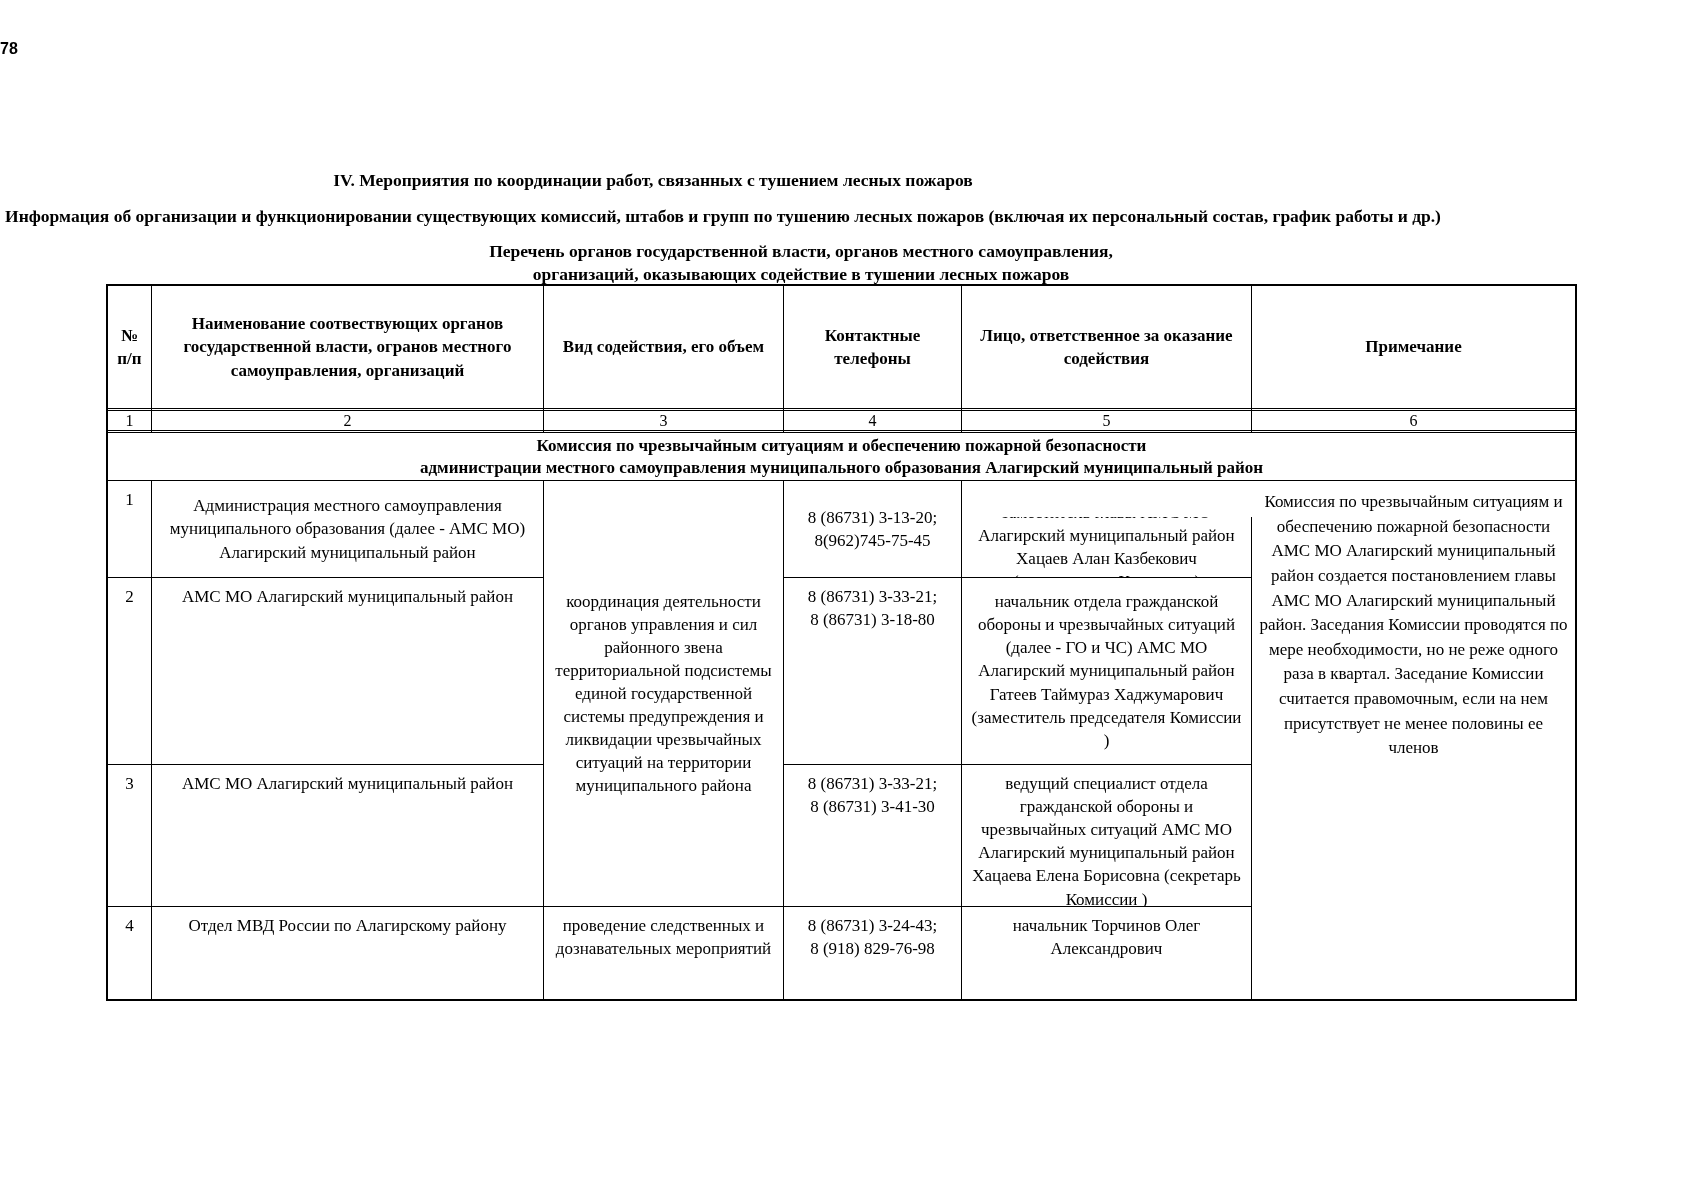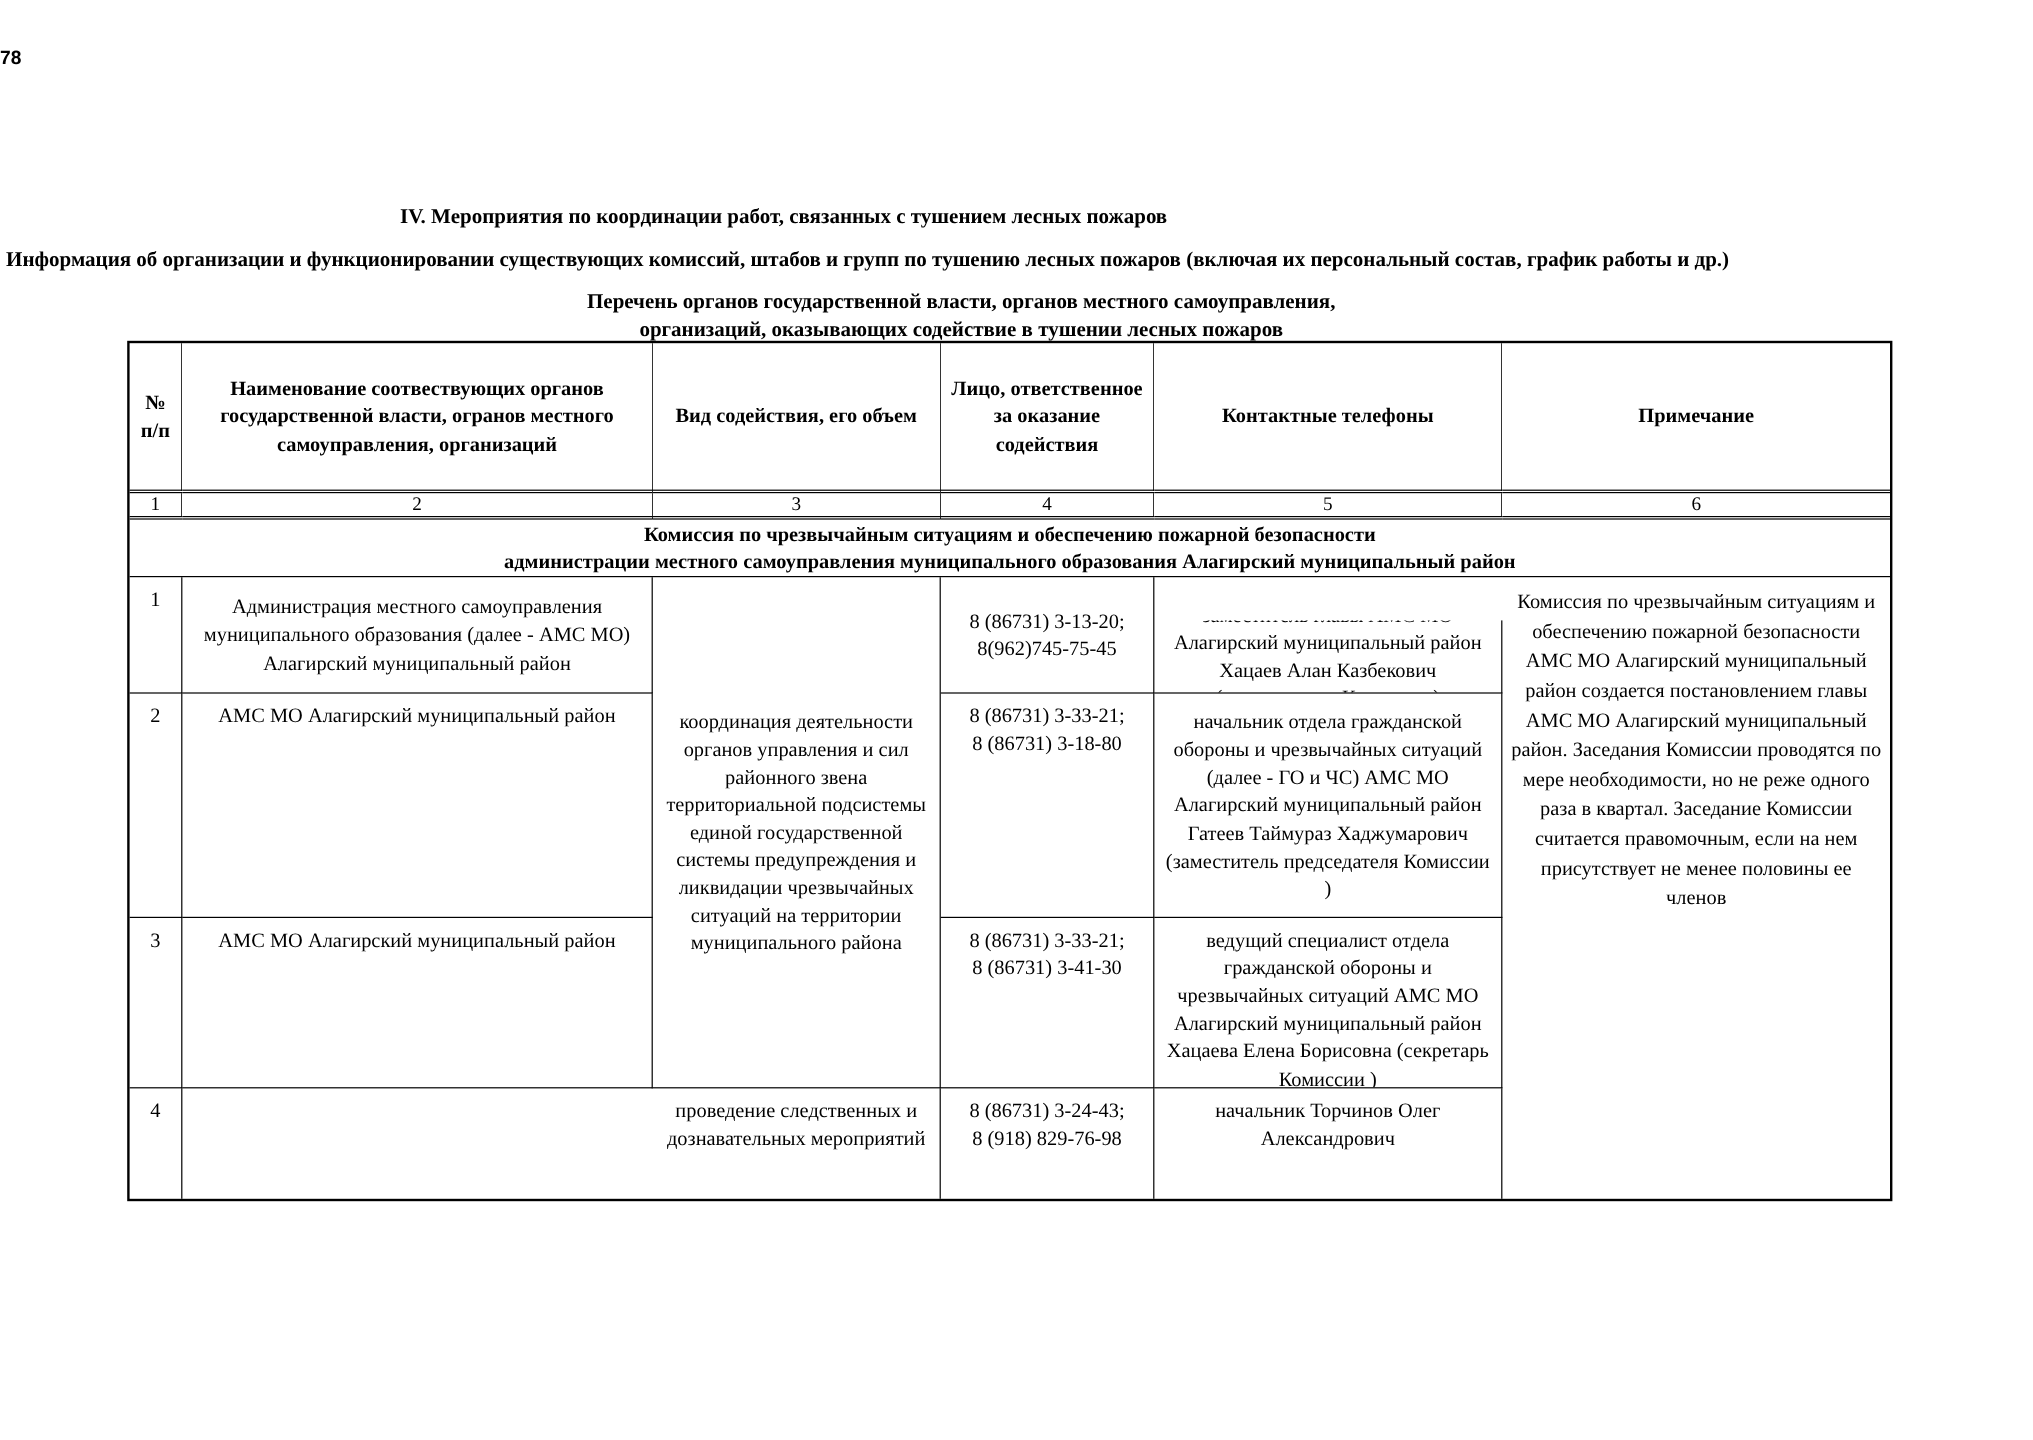--- a/index.html
+++ b/index.html
@@ -60,22 +60,22 @@
   <div>Перечень органов государственной власти, органов местного самоуправления,</div>
   <div>организаций, оказывающих содействие в тушении лесных пожаров</div>
 </div>
 
 <div class="doc-table">
 
   <div class="cell hdr pre">№
 п/п</div>
   <div class="cell hdr">Наименование соотвествующих органов государственной власти, огранов местного самоуправления, организаций</div>
   <div class="cell hdr">Вид содействия, его объем</div>
+  <div class="cell hdr">Контактные телефоны</div>
   <div class="cell hdr">Лицо, ответственное за оказание содействия</div>
-  <div class="cell hdr">Контактные телефоны</div>
   <div class="cell hdr last-col">Примечание</div>
 
   <div class="cell numrow">1</div>
   <div class="cell numrow">2</div>
   <div class="cell numrow">3</div>
   <div class="cell numrow">4</div>
   <div class="cell numrow">5</div>
   <div class="cell numrow last-col">6</div>
 
   <div class="cell section last-col">Комиссия по чрезвычайным ситуациям и обеспечению пожарной безопасности
@@ -96,18 +96,19 @@
 8 (86731) 3-18-80</div>
   <div class="cell" style="grid-column:5;grid-row:5;">начальник отдела гражданской обороны и чрезвычайных ситуаций (далее - ГО и ЧС) АМС МО Алагирский муниципальный район Гатеев Таймураз Хаджумарович (заместитель председателя Комиссии )</div>
 
   <div class="cell v-top" style="grid-column:1;grid-row:6;">3</div>
   <div class="cell v-top" style="grid-column:2;grid-row:6;">АМС МО Алагирский муниципальный район</div>
   <div class="cell pre v-top" style="grid-column:4;grid-row:6;">8 (86731) 3-33-21;
 8 (86731) 3-41-30</div>
   <div class="cell v-top" style="grid-column:5;grid-row:6;">ведущий специалист отдела гражданской обороны и чрезвычайных ситуаций АМС МО Алагирский муниципальный район Хацаева Елена Борисовна (секретарь Комиссии )</div>
 
   <div class="cell v-top no-bottom" style="grid-column:1;grid-row:7;">4</div>
+  <div class="cell v-top no-bottom" style="grid-column:2;grid-row:7;">Отдел МВД России по Алагирскому району</div>
   <div class="cell v-top no-bottom assist-r4">проведение следственных и дознавательных мероприятий</div>
   <div class="cell pre v-top no-bottom" style="grid-column:4;grid-row:7;">8 (86731) 3-24-43;
 8 (918) 829-76-98</div>
   <div class="cell v-top no-bottom" style="grid-column:5;grid-row:7;">начальник Торчинов Олег Александрович</div>
 
 </div>
 
 </body></html>

